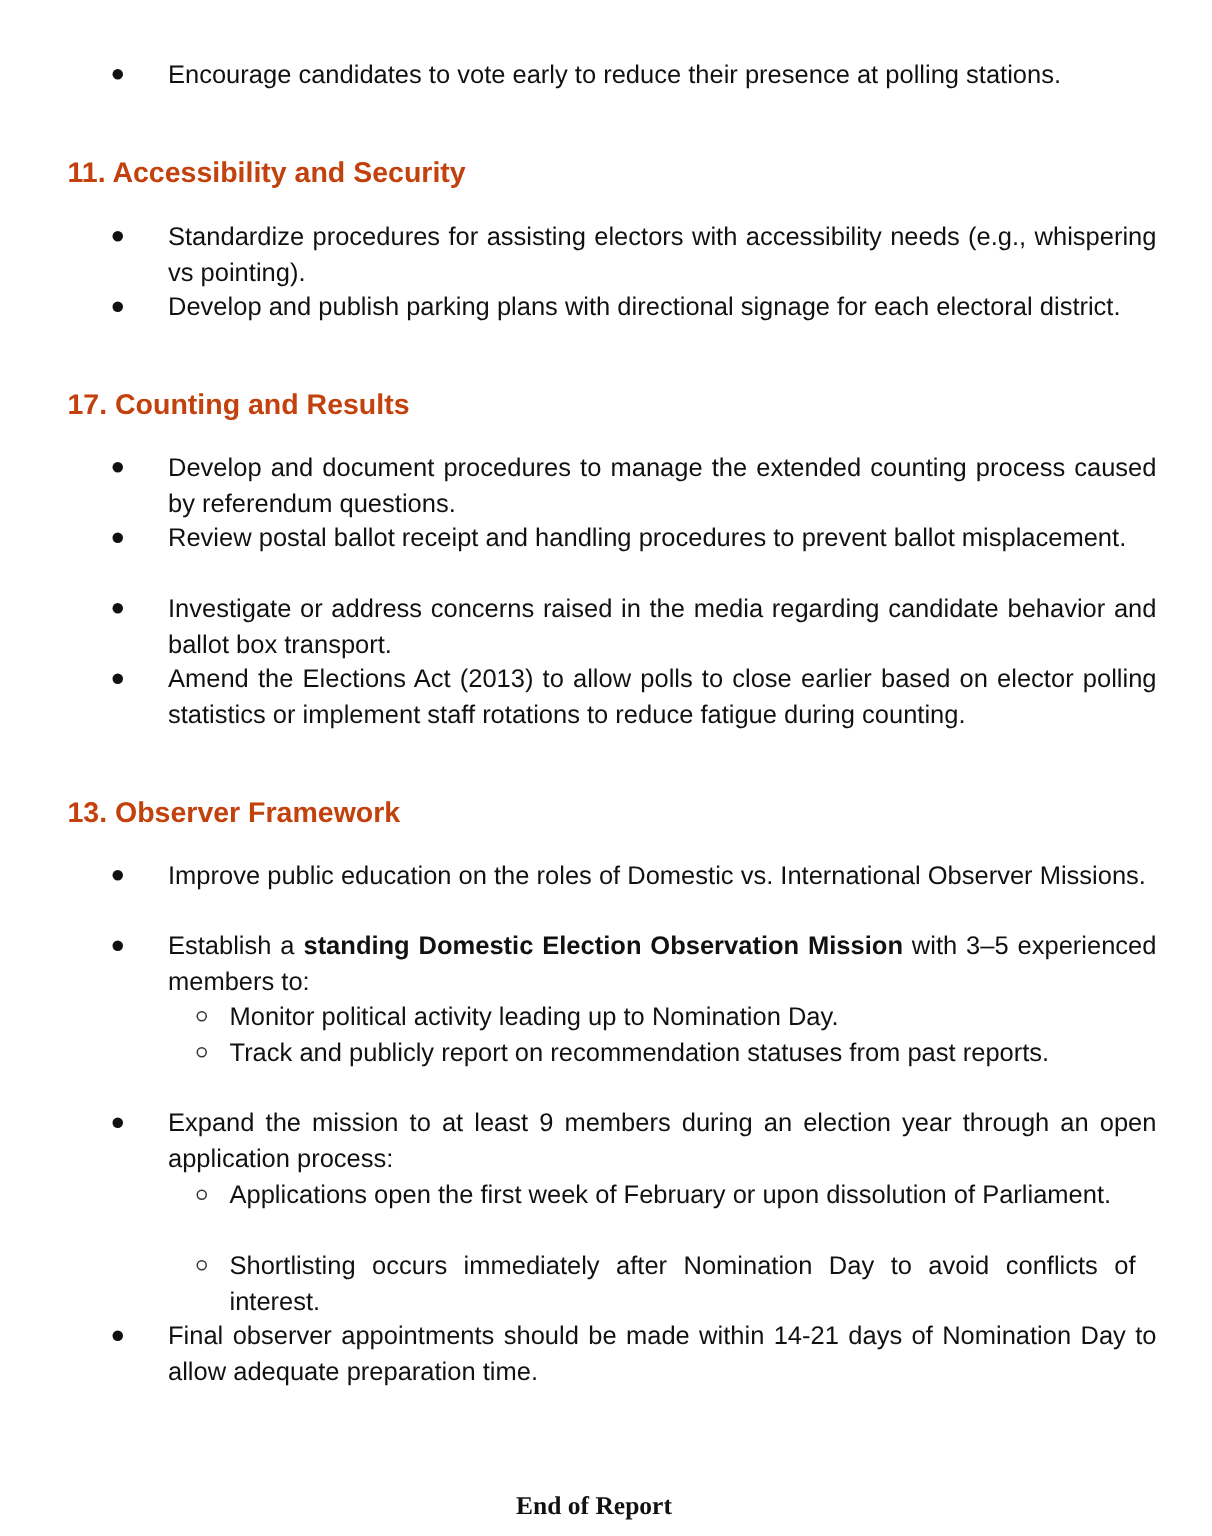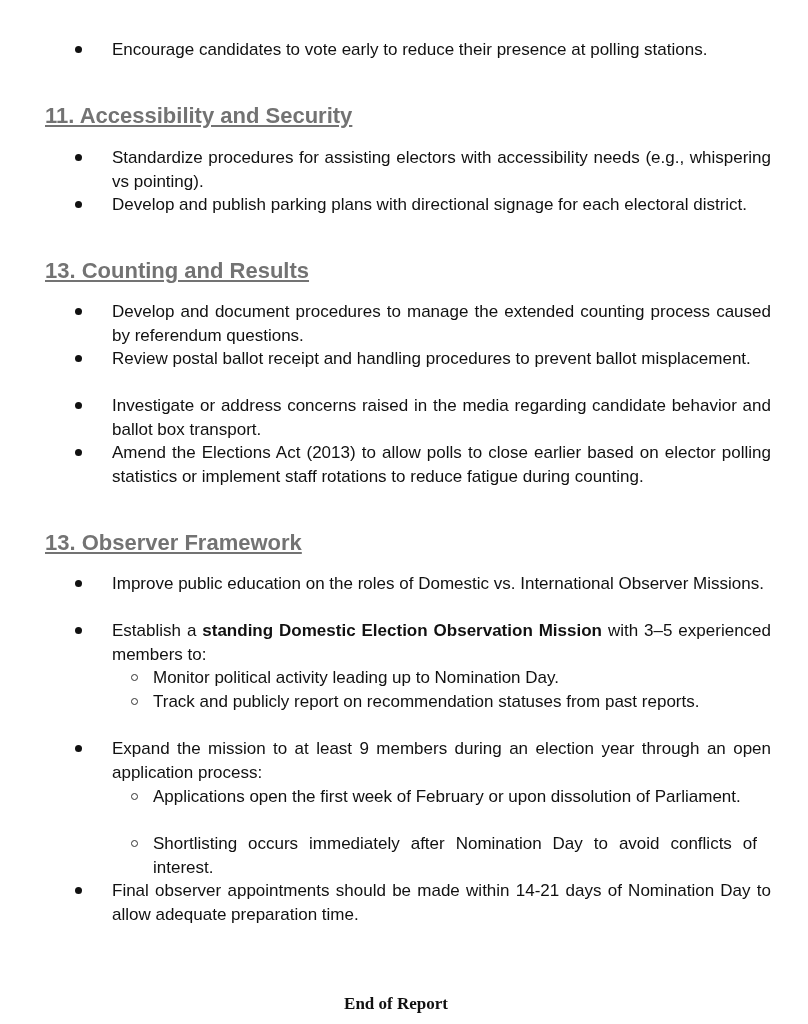--- a/index.html
+++ b/index.html
@@ -3,21 +3,21 @@
 <meta charset="utf-8">
 <style>
   html, body { margin: 0; padding: 0; background: #ffffff; }
   body {
     width: 808px; height: 1024px; overflow: hidden; position: relative;
     font-family: "Liberation Sans", sans-serif; color: #111111;
     font-size: 17px; line-height: 23.5px;
   }
   .page { position: absolute; left: 0; top: 0; width: 808px; }
   .heading {
-    position: absolute; left: 45px; font-weight: bold; font-size: 22px; color: #737373; text-decoration: underline;
+    position: absolute; left: 45px; font-weight: bold; font-size: 19px; color: #c2410c;
   }
   .item {
     position: absolute; left: 100px; width: 659px; text-align: justify;
     text-align-last: left;
     margin-left: 12px;
   }
   .bullet {
     position: absolute; left: 72px; width: 12px; height: 23px;
     display: flex; align-items: center; justify-content: center;
   }
@@ -48,21 +48,21 @@
   <span class="bullet" style="top:38px"></span>
   <div class="item" style="top:38px">Encourage candidates to vote early to reduce their presence at polling stations.</div>
 
   <div class="heading" style="top:104px">11. Accessibility and Security</div>
 
   <span class="bullet" style="top:146px"></span>
   <div class="item" style="top:146px">Standardize procedures for assisting electors with accessibility needs (e.g., whispering vs pointing).</div>
   <span class="bullet" style="top:193px"></span>
   <div class="item" style="top:193px">Develop and publish parking plans with directional signage for each electoral district.</div>
 
-  <div class="heading" style="top:259px">13. Counting and Results</div>
+  <div class="heading" style="top:259px">17. Counting and Results</div>
 
   <span class="bullet" style="top:300px"></span>
   <div class="item" style="top:300px">Develop and document procedures to manage the extended counting process caused by referendum questions.</div>
   <span class="bullet" style="top:347px"></span>
   <div class="item" style="top:347px">Review postal ballot receipt and handling procedures to prevent ballot misplacement.</div>
   <span class="bullet" style="top:394px"></span>
   <div class="item" style="top:394px">Investigate or address concerns raised in the media regarding candidate behavior and ballot box transport.</div>
   <span class="bullet" style="top:441px"></span>
   <div class="item" style="top:441px">Amend the Elections Act (2013) to allow polls to close earlier based on elector polling statistics or implement staff rotations to reduce fatigue during counting.</div>
 

